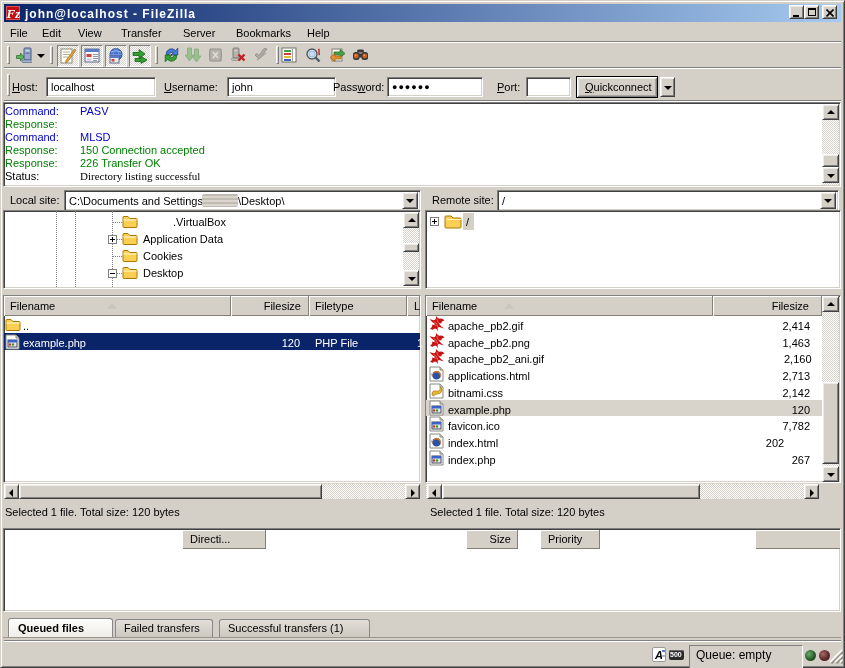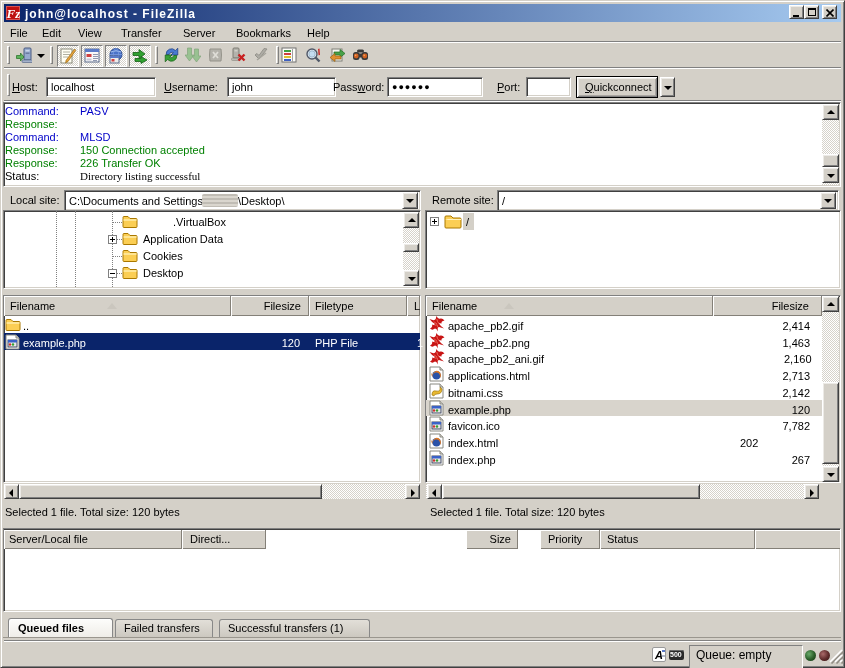--- a/index.html
+++ b/index.html
@@ -416,21 +416,21 @@
 <div class="abs" style="left:740px;top:404px;width:70px;text-align:right;">120</div>
 <svg class="abs" style="left:429px;top:416px;" width="16" height="16">
     <use href="#icophp"></use>
   </svg>
 <div class="abs" style="left:448px;top:420px;">favicon.ico</div>
 <div class="abs" style="left:740px;top:420px;width:70px;text-align:right;">7,782</div>
 <svg class="abs" style="left:429px;top:433px;" width="16" height="16">
     <use href="#icoff"></use>
   </svg>
 <div class="abs" style="left:448px;top:437px;">index.html</div>
-<div class="abs" style="left:740px;top:437px;width:70px;text-align:left;">202</div>
+<div class="abs" style="left:740px;top:437px;width:70px;text-align:center;">202</div>
 <svg class="abs" style="left:429px;top:450px;" width="16" height="16">
     <use href="#icophp"></use>
   </svg>
 <div class="abs" style="left:448px;top:454px;">index.php</div>
 <div class="abs" style="left:740px;top:454px;width:70px;text-align:right;">267</div>
 
 <div class="abs dither" style="left:822px;top:296px;width:17px;height:186px;"></div>
 <div class="abs btn3d" style="left:822px;top:296px;width:17px;height:16px;">
     <div class="tri" style="left:4px;top:5px;border-left:4px solid transparent;border-right:4px solid transparent;border-bottom:4px solid #000;"></div>
   </div>
@@ -445,34 +445,28 @@
   </div>
 <div class="abs btn3d" style="left:442px;top:484px;width:258px;height:15px;"></div>
 <div class="abs btn3d" style="left:804px;top:484px;width:15px;height:15px;">
     <div class="tri" style="left:5px;top:4px;border-top:4px solid transparent;border-bottom:4px solid transparent;border-left:4px solid #000;"></div>
   </div>
 <div class="abs" style="left:819px;top:484px;width:20px;height:15px;background:#D4D0C8;"></div>
 <div class="abs" style="left:430px;top:506px;">Selected 1 file. Total size: 120 bytes</div>
 
 <div class="abs sunken" style="left:3px;top:528px;width:838px;height:84px;"></div>
 <div class="abs" style="left:4px;top:530px;width:836px;height:19px;">
-<div class="hdrcell" style="left:0;width:178px;">
-      <div class="abs" style="left:5px;top:3px;">Server/Local file</div>
-    </div>
 <div class="hdrcell" style="left:178px;width:84px;">
       <div class="abs" style="left:8px;top:3px;">Directi...</div>
     </div>
 <div class="hdrcell" style="left:462px;width:52px;">
       <div class="abs" style="right:6px;top:3px;">Size</div>
     </div>
 <div class="hdrcell" style="left:536px;width:60px;">
       <div class="abs" style="left:8px;top:3px;">Priority</div>
-    </div>
-<div class="hdrcell" style="left:596px;width:155px;">
-      <div class="abs" style="left:7px;top:3px;">Status</div>
     </div>
 <div class="hdrcell" style="left:751px;width:85px;border-right:none;"></div>
 </div>
 
 <div class="abs" style="left:8px;top:618px;width:105px;height:19px;background:linear-gradient(#FDFDFB,#EFEDE8);border:1px solid #888;border-bottom:none;border-radius:3px 3px 0 0;box-shadow:inset 1px 1px 0 #fff;">
     <div class="abs" style="left:9px;top:3px;font-weight:bold;">Queued files</div>
   </div>
 <div class="abs" style="left:115px;top:619px;width:98px;height:18px;background:linear-gradient(#E2DFD8,#CCC8C0);border:1px solid #888;border-bottom:none;border-radius:3px 3px 0 0;">
     <div class="abs" style="left:8px;top:2px;">Failed transfers</div>
   </div>

